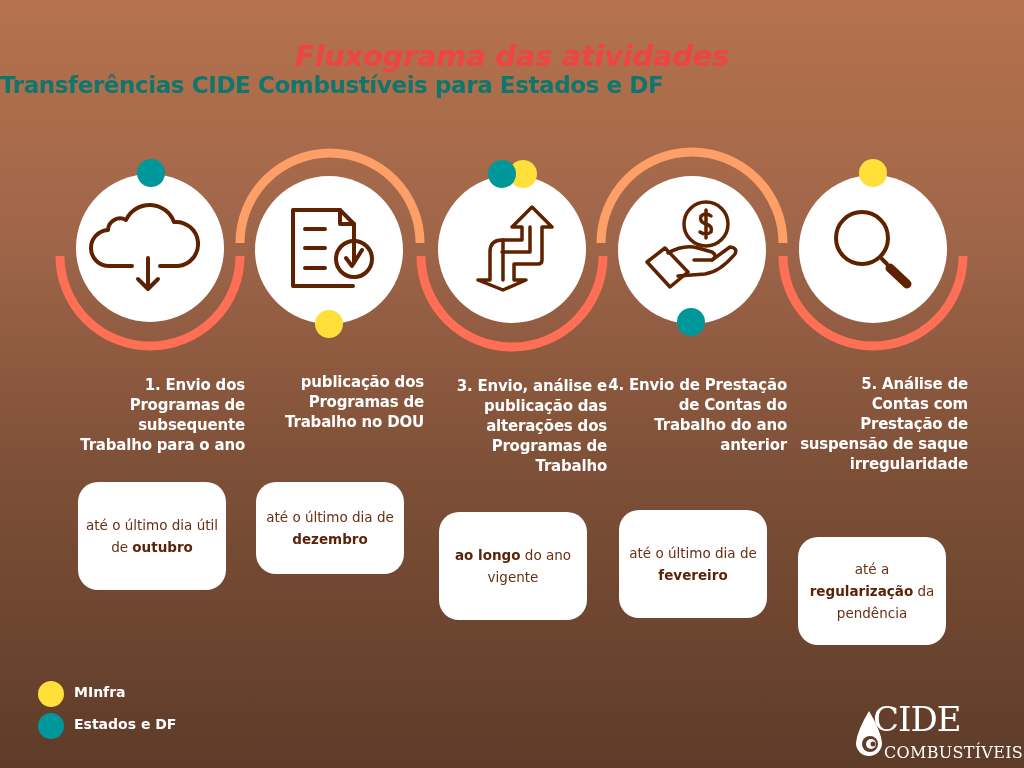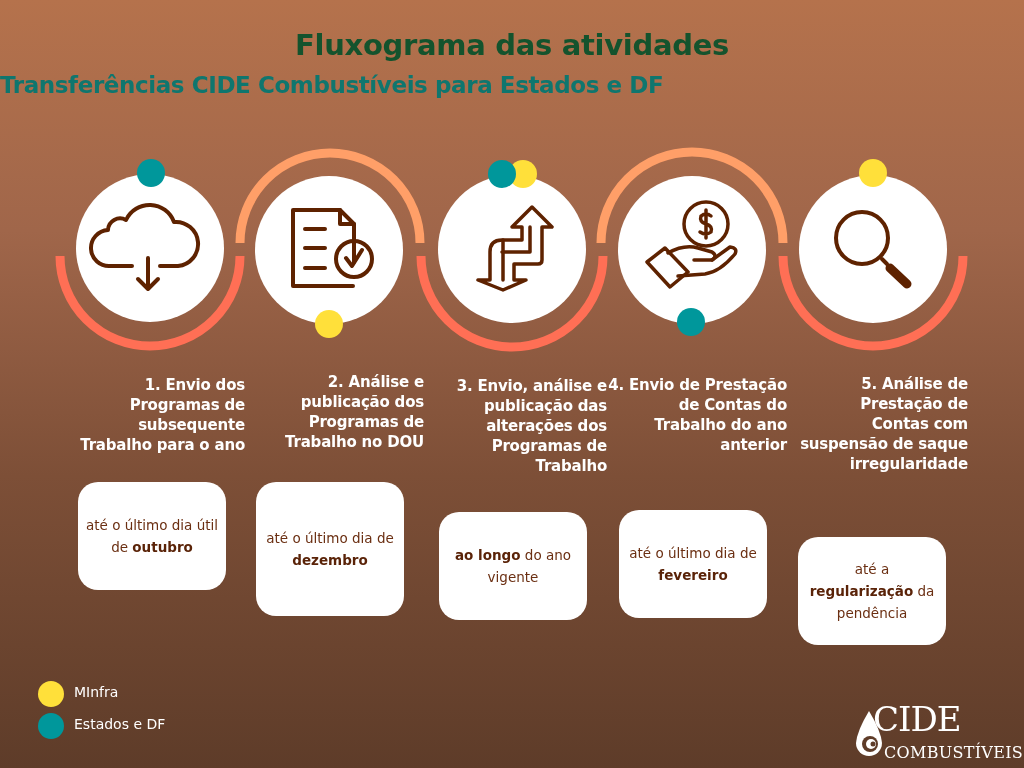--- a/index.html
+++ b/index.html
@@ -2,41 +2,41 @@
 <html><head>
 <meta charset="utf-8">
 <style>
   html, body { margin:0; padding:0; }
   body {
     width:1024px; height:768px; overflow:hidden; position:relative;
     background: linear-gradient(180deg, #b5724c 0%, #a0664a 30%, #7d4f37 62%, #5e3c29 100%);
     font-family: "DejaVu Sans", sans-serif;
   }
   .title {
-    position:absolute; left:0; top:28px; width:100%; text-align:center;
-    color:#14532d; font-weight:bold; font-size:29px; letter-spacing:-0.3px;
+    position:absolute; left:0; top:39px; width:100%; text-align:center;
+    color:#ef4444; font-weight:bold; font-size:29px; letter-spacing:-0.3px;font-style:italic;
   }
   .subtitle {
     position:absolute; left:0; top:72px; width:100%; text-align:left;
     color:#0f766e; font-weight:bold; font-size:23px; letter-spacing:-0.4px;
   }
   .diagram { position:absolute; left:0; top:0; width:1024px; height:380px; }
   .step-title {
     position:absolute; width:190px; text-align:right; color:#ffffff;
     font-weight:bold; font-size:15px; line-height:20px; letter-spacing:-0.2px;
   }
   .card {
     position:absolute; width:148px; background:#ffffff; border-radius:20px;
     display:flex; align-items:center; justify-content:center; text-align:center;
     color:#6b2f12; font-size:13.5px; line-height:22px; padding:0 8px; box-sizing:border-box;
   }
   .card b { font-weight:bold; color:#5a2308; }
   .legend { position:absolute; left:38px; }
   .legend .dot { position:absolute; width:26px; height:26px; border-radius:50%; }
-  .legend .lbl { position:absolute; left:36px; top:3px; color:#ffffff; font-weight:normal; font-size:14px; white-space:nowrap; }
+  .legend .lbl { position:absolute; left:36px; top:3px; color:#ffffff; font-weight:bold; font-size:14px; white-space:nowrap; }
   .logo { position:absolute; left:853px; top:705px; width:140px; height:55px; }
   .logo .big { position:absolute; left:20px; top:-6px; color:#ffffff; font-family:"DejaVu Serif", serif; font-size:34px; letter-spacing:-1px; }
   .logo .small { position:absolute; left:31px; top:38px; color:#ffffff; font-family:"DejaVu Serif", serif; font-size:16px; letter-spacing:0.3px; }
 </style>
 </head>
 <body>
 
 <div class="title">Fluxograma das atividades</div>
 <div class="subtitle">Transferências CIDE Combustíveis para Estados e DF</div>
 
@@ -101,50 +101,49 @@
   <circle cx="873" cy="173" r="14" fill="#ffe03a"></circle>
 </svg>
 
 <div class="step-title" style="left:55px; top:375px;">
   <div>1. Envio dos</div>
   <div>Programas de</div>
   <div>subsequente</div>
   <div>Trabalho para o ano</div>
 </div>
 <div class="step-title" style="left:234px; top:372px;">
-  <div>2. Análise e</div>
   <div>publicação dos</div>
   <div>Programas de</div>
   <div>Trabalho no DOU</div>
 </div>
 <div class="step-title" style="left:417px; top:376px;">
   <div>3. Envio, análise e</div>
   <div>publicação das</div>
   <div>alterações dos</div>
   <div>Programas de</div>
   <div>Trabalho</div>
 </div>
 <div class="step-title" style="left:597px; top:375px;">
   <div>4. Envio de Prestação</div>
   <div>de Contas do</div>
   <div>Trabalho do ano</div>
   <div>anterior</div>
 </div>
 <div class="step-title" style="left:778px; top:374px;">
   <div>5. Análise de</div>
+  <div>Contas com</div>
   <div>Prestação de</div>
-  <div>Contas com</div>
   <div>suspensão de saque</div>
   <div>irregularidade</div>
 </div>
 
 <div class="card" style="left:78px; top:482px; height:108px;">
   <div><span>até o último dia útil de </span><b>outubro</b><span></span></div>
 </div>
-<div class="card" style="left:256px; top:482px; height:134px;">
+<div class="card" style="left:256px; top:482px; height:92px;">
   <div><span>até o último dia de </span><b>dezembro</b><span></span></div>
 </div>
 <div class="card" style="left:439px; top:512px; height:108px;">
   <div><b>ao longo</b><span> do ano vigente</span><span></span></div>
 </div>
 <div class="card" style="left:619px; top:510px; height:108px;">
   <div><span>até o último dia de </span><b>fevereiro</b><span></span></div>
 </div>
 <div class="card" style="left:798px; top:537px; height:108px;">
   <div><span>até a </span><b>regularização</b><span> da pendência</span></div>

